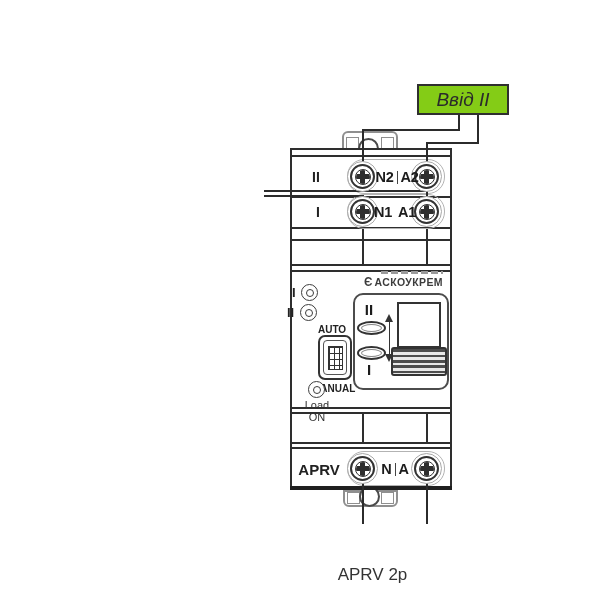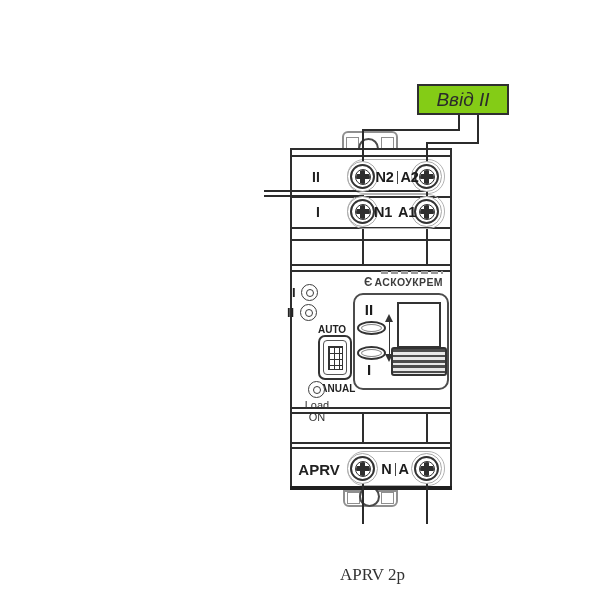--- a/index.html
+++ b/index.html
@@ -77,21 +77,21 @@
   .arr{width:0;height:0;border-left:4.5px solid transparent;border-right:4.5px solid transparent;z-index:3;}
   .arr.up{left:385px;top:314px;border-bottom:8px solid #333;}
   .arr.down{left:385px;top:354px;border-top:8px solid #333;}
 
   
   .lever-top{left:397px;top:302px;width:44px;height:46px;border:2px solid #333;background:#fff;z-index:3;}
   .lever-grip{left:391px;top:347px;width:56px;height:29px;border:2px solid #333;border-radius:3px;z-index:3;
       background:repeating-linear-gradient(180deg,#4d4d4d 0 2.5px,#e8e8e8 2.5px 5.5px);}
 
   .loadonlabel{font-size:11px;color:#333;text-align:center;z-index:2;}
-  .model-caption{left:290px;top:565px;width:165px;text-align:center;font-size:17px;color:#333;z-index:2;font-family:Liberation Serif, serif;}
+  .model-caption{left:290px;top:565px;width:165px;text-align:center;font-size:17px;color:#333;z-index:2;}
 </style>
 </head>
 <body>
 
 <div id="canvas">
 
 
   <div class="abs clip" style="left:342px;top:131px;width:56px;height:22px;border-radius:6px 6px 0 0;"></div>
   <div class="abs clip-sq" style="left:346px;top:137px;width:13px;height:12px;"></div>
   <div class="abs clip-sq" style="left:381px;top:137px;width:13px;height:12px;"></div>

